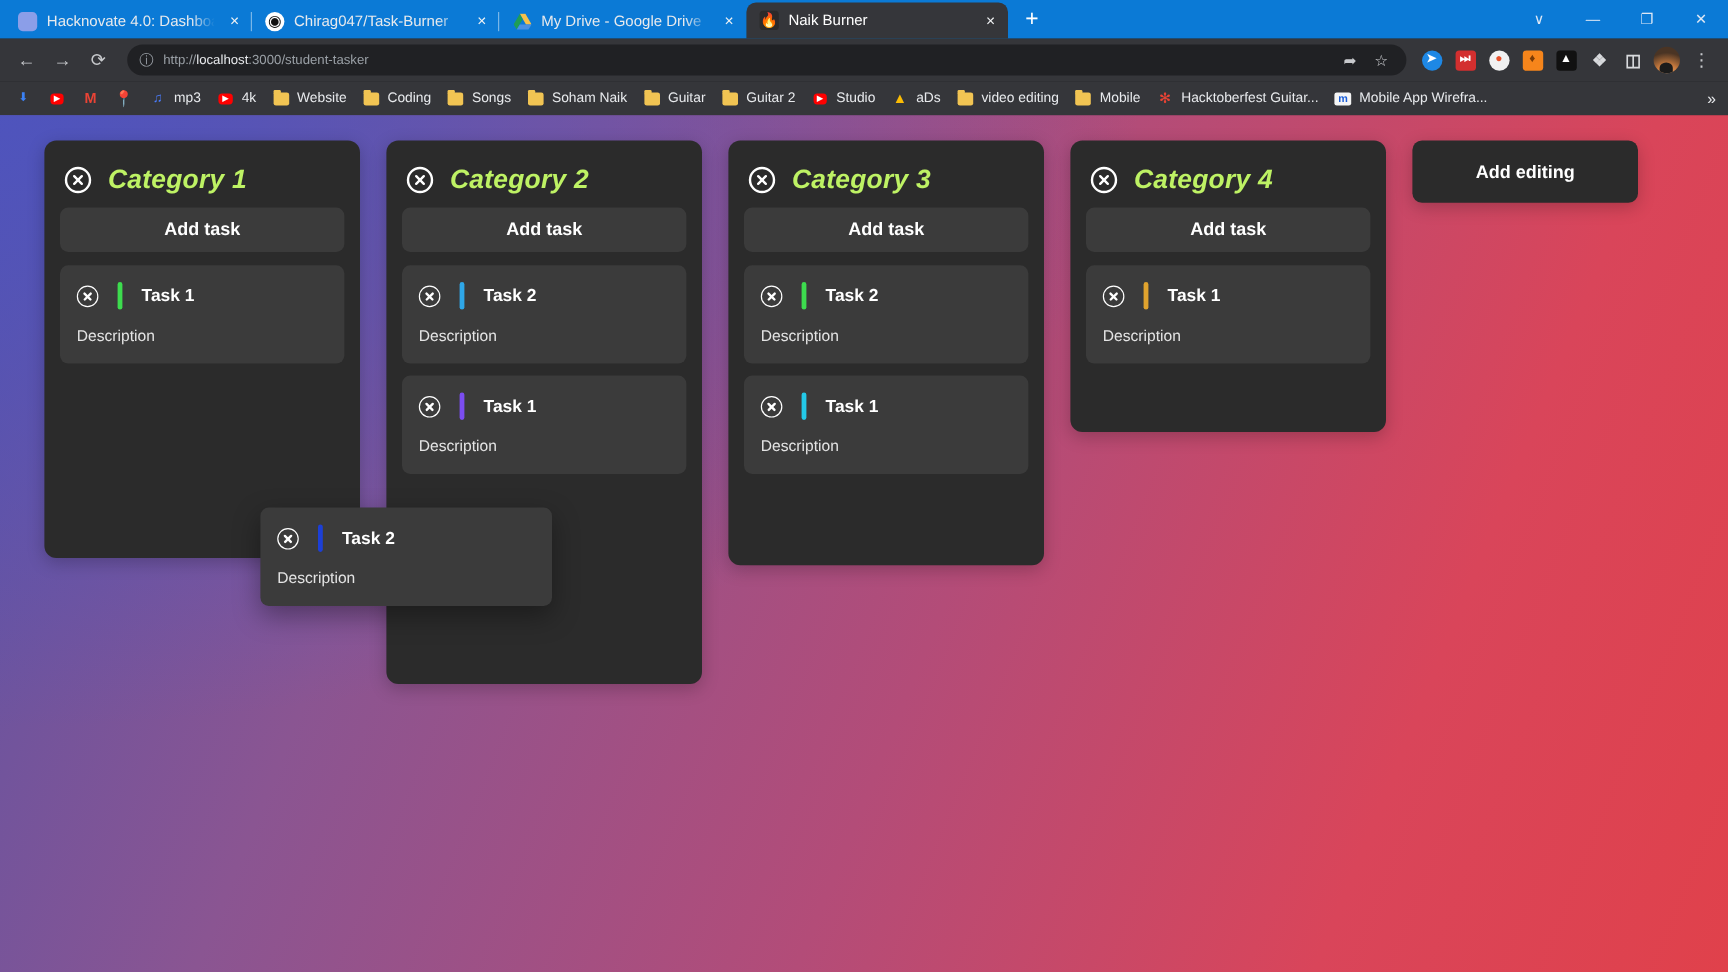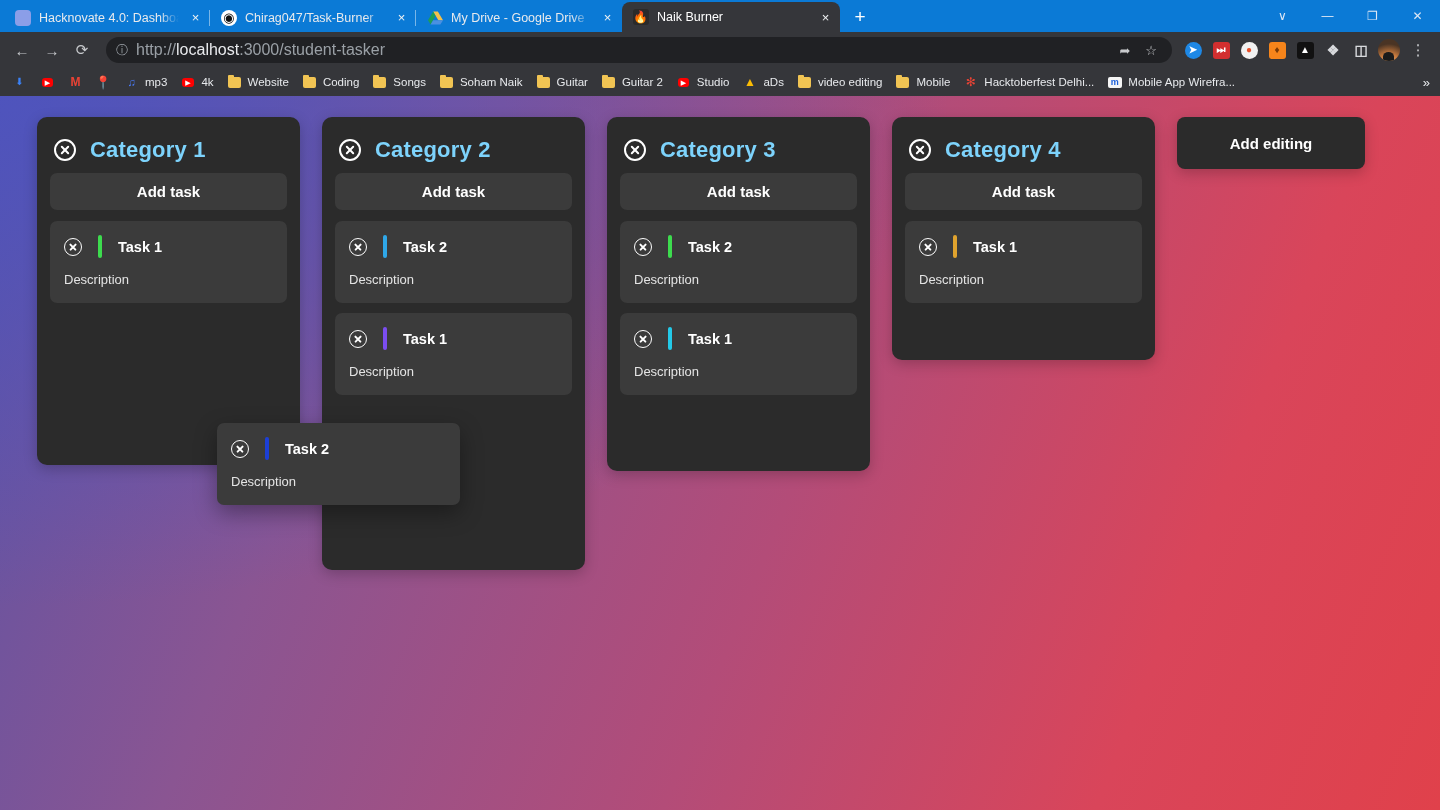--- a/index.html
+++ b/index.html
@@ -69,21 +69,21 @@
     width: 28px; height: 28px; display: flex; align-items: center;
     justify-content: center; color: #c8cacd; font-size: 15px; border-radius: 50%;
   }
   .omnibox {
     flex: 1 1 auto; height: 26px; background: #202124; border-radius: 13px;
     display: flex; align-items: center; padding: 0 10px; margin: 0 6px 0 8px;
     gap: 8px; min-width: 0;
   }
   .omnibox .siteinfo { color: #9aa0a6; font-size: 12px; flex: 0 0 auto; }
   .urltext {
-    font-size: 16px; color: #9aa0a6; white-space: nowrap; overflow: hidden;
+    font-size: 11px; color: #9aa0a6; white-space: nowrap; overflow: hidden;
     flex: 1 1 auto;
   }
   .urltext b { color: #e8eaed; font-weight: 400; }
   .omni-right { display: flex; align-items: center; gap: 4px; flex: 0 0 auto; }
   .omni-icon { width: 22px; height: 22px; display: flex; align-items: center;
     justify-content: center; color: #c8cacd; font-size: 13px; }
   .ext { width: 26px; height: 26px; display: flex; align-items: center;
     justify-content: center; border-radius: 50%; }
   .extglyph {
     width: 17px; height: 17px; border-radius: 3px; display: flex;
@@ -131,21 +131,21 @@
   .board {
     display: flex; align-items: flex-start; gap: 22px;
     padding: 21px 0 0 37px; position: relative;
   }
   .column {
     width: 263px; flex: 0 0 263px; background: #2b2b2b; border-radius: 10px;
     padding: 14px 13px 14px 13px; position: relative;
     box-shadow: 0 4px 14px rgba(0,0,0,.22);
   }
   .col-head { display: flex; align-items: center; gap: 14px; padding: 6px 0 10px 4px; }
-  .col-title { font-size: 22px; font-weight: bold; color: #7dd3fc; letter-spacing: .2px; }
+  .col-title { font-size: 22px; font-weight: bold; color: #bef264; letter-spacing: .2px; font-style: italic; }
 
   .xicon {
     width: 22px; height: 22px; flex: 0 0 22px; border-radius: 50%;
     border: 2px solid #fff; position: relative;
   }
   .xicon::before, .xicon::after {
     content: ""; position: absolute; left: 50%; top: 50%; width: 11px; height: 2px;
     background: #fff; border-radius: 1px;
   }
   .xicon::before { transform: translate(-50%,-50%) rotate(45deg); }
@@ -346,21 +346,21 @@
       <span>video editing</span>
     </div>
     <div class="bm">
       <span class="bm-ico">
           <i class="bm-folder"></i>
         </span>
       <span>Mobile</span>
     </div>
     <div class="bm">
       <span class="bm-ico" style="font-size:12px;color:#ea4335;">✻</span>
-      <span>Hacktoberfest Delhi...</span>
+      <span>Hacktoberfest Guitar...</span>
     </div>
     <div class="bm">
       <span class="bm-ico">
           <span style="background:#f5f5f5;color:#1b5fd9;font-size:9px;font-weight:bold;border-radius:2px;padding:1px 3px;">m</span>
         </span>
       <span>Mobile App Wirefra...</span>
     </div>
     <div class="bm-overflow">»</div>
   </div>
 

